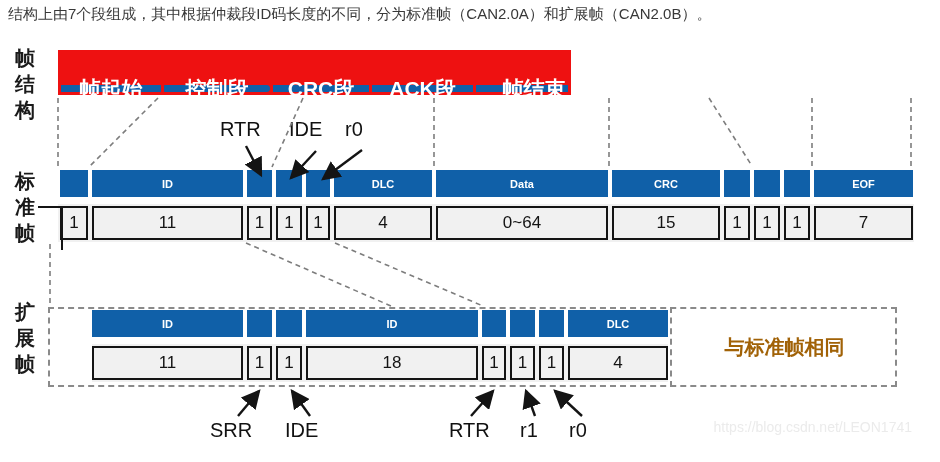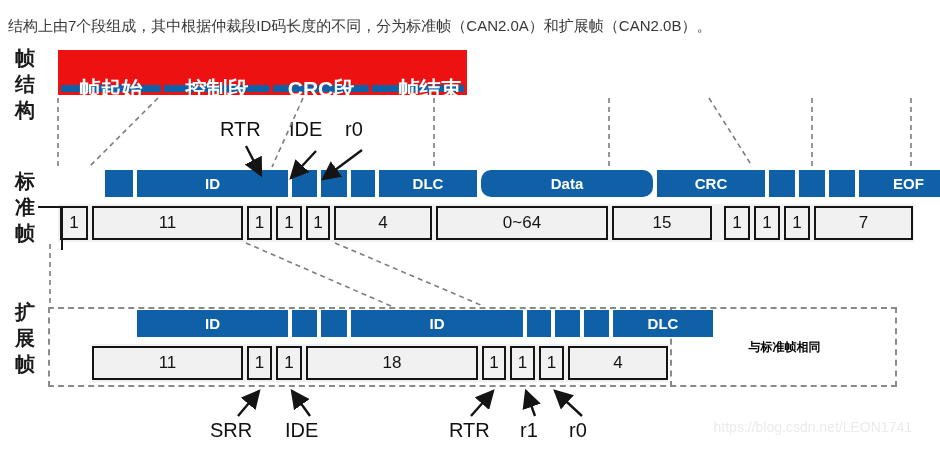--- a/index.html
+++ b/index.html
@@ -1,56 +1,56 @@
 <!DOCTYPE html>
 <html><head>
 <meta charset="utf-8">
 <style>
   html,body{margin:0;padding:0;background:#fff;}
   .stage{
     position:relative;width:940px;height:462px;background:#ffffff;overflow:hidden;
     font-family:"Liberation Sans","DejaVu Sans",sans-serif;
     --blue:#1060A8;--red:#EE1111;--gray:#F1F1F1;--ink:#141414;
   }
-  .title{position:absolute;left:8px;top:5px;font-size:15px;color:#383838;margin-top:12px;}
+  .title{position:absolute;left:8px;top:5px;font-size:15px;color:#383838;}
   .vlabel{
     position:absolute;left:14px;width:22px;word-break:break-all;
     font-size:20px;font-weight:bold;color:#1a1a1a;line-height:26px;text-align:center;
   }
   .hrow{
     position:absolute;left:58px;top:50px;height:45px;display:flex;
     border:3px solid var(--red);box-sizing:border-box;background:var(--red);
   }
   .hcell{
     background:var(--blue);color:#fff;font-weight:bold;font-size:21px;
     display:flex;align-items:center;justify-content:center;box-sizing:border-box;
     white-space:nowrap;
     margin-top:32px;
   }
   .hcell + .hcell{border-left:3px solid var(--red);}
   .row{position:absolute;left:0;top:0;width:940px;height:0;}
   .bcell{
     position:absolute;height:27px;background:var(--blue);color:#fff;font-weight:bold;
-    font-size:15px;display:flex;align-items:center;justify-content:center;margin-left:45px;
+    font-size:11px;display:flex;align-items:center;justify-content:center;
   }
   .gstrip{position:absolute;background:var(--gray);}
   .gcell{
     position:absolute;height:34px;background:var(--gray);border:2px solid var(--ink);
     box-sizing:border-box;color:var(--ink);font-size:17px;
     display:flex;align-items:center;justify-content:center;
   }
   .dashbox{
     position:absolute;left:48px;top:307px;width:849px;height:80px;
     border:2px dashed #8a8a8a;box-sizing:border-box;
   }
   .dashdiv{position:absolute;left:670px;top:307px;height:80px;border-left:2px dashed #8a8a8a;}
   .samenote{
     position:absolute;left:672px;top:307px;width:225px;height:80px;
     display:flex;align-items:center;justify-content:center;
-    font-size:12px;font-weight:bold;color:#000000;
+    font-size:20px;font-weight:bold;color:#a16207;
   }
   .ann{position:absolute;font-size:20px;color:#111;white-space:nowrap;}
   .overlay{position:absolute;left:0;top:0;width:940px;height:462px;pointer-events:none;}
   .wm1{position:absolute;right:28px;top:419px;font-size:14px;color:#ebebeb;}
   .wm2{position:absolute;right:4px;top:433px;font-size:15px;color:#d7d7d7;}
 </style>
 </head>
 <body>
 
 <div class="stage" style="--blue: #1060A8; --red: #EE1111; --gray: #F1F1F1; --ink: #141414;">
@@ -58,51 +58,52 @@
   <div class="title">结构上由7个段组成，其中根据仲裁段ID码长度的不同，分为标准帧（CAN2.0A）和扩展帧（CAN2.0B）。</div>
 
   <div class="vlabel" style="top:45px;">帧结构</div>
   <div class="vlabel" style="top:168px;">标准帧</div>
   <div class="vlabel" style="top:299px;">扩展帧</div>
 
   <div class="hrow" id="header-row">
       <div class="hcell" style="width: 100px;">帧起始</div>
       <div class="hcell" style="width: 109px; border-radius: 12px;">控制段</div>
       <div class="hcell" style="width: 99px;">CRC段</div>
+      <div class="hcell" style="width: 104px;">ACK段</div>
       <div class="hcell" style="width: 95px; padding-left: 24px;">帧结束</div>
     </div>
 
   <div class="dashbox"></div>
   <div class="dashdiv"></div>
   <div class="samenote">与标准帧相同</div>
 
   <div class="gstrip" style="left:58px;top:204px;width:856px;height:38px;"></div>
   <div class="row" id="std-blue">
       <div class="bcell" style="left: 60px; top: 170px; width: 28px;"></div>
       <div class="bcell" style="left: 92px; top: 170px; width: 151px;">ID</div>
       <div class="bcell" style="left: 247px; top: 170px; width: 25px;"></div>
       <div class="bcell" style="left: 276px; top: 170px; width: 26px;"></div>
       <div class="bcell" style="left: 306px; top: 170px; width: 24px;"></div>
       <div class="bcell" style="left: 334px; top: 170px; width: 98px;">DLC</div>
-      <div class="bcell" style="left: 436px; top: 170px; width: 172px; border-radius: 10px;">Data</div>
+      <div class="bcell" style="left: 436px; top: 170px; width: 172px;">Data</div>
       <div class="bcell" style="left: 612px; top: 170px; width: 108px;">CRC</div>
       <div class="bcell" style="left: 724px; top: 170px; width: 26px;"></div>
       <div class="bcell" style="left: 754px; top: 170px; width: 26px;"></div>
       <div class="bcell" style="left: 784px; top: 170px; width: 26px;"></div>
       <div class="bcell" style="left: 814px; top: 170px; width: 99px;">EOF</div>
     </div>
   <div class="row" id="std-gray">
       <div class="gcell" style="left: 60px; top: 206px; width: 28px;">1</div>
       <div class="gcell" style="left: 92px; top: 206px; width: 151px;">11</div>
       <div class="gcell" style="left: 247px; top: 206px; width: 25px;">1</div>
       <div class="gcell" style="left: 276px; top: 206px; width: 26px;">1</div>
       <div class="gcell" style="left: 306px; top: 206px; width: 24px;">1</div>
       <div class="gcell" style="left: 334px; top: 206px; width: 98px;">4</div>
       <div class="gcell" style="left: 436px; top: 206px; width: 172px;">0~64</div>
-      <div class="gcell" style="left: 612px; top: 206px; width: 100px;">15</div>
+      <div class="gcell" style="left: 612px; top: 206px; width: 108px;">15</div>
       <div class="gcell" style="left: 724px; top: 206px; width: 26px;">1</div>
       <div class="gcell" style="left: 754px; top: 206px; width: 26px;">1</div>
       <div class="gcell" style="left: 784px; top: 206px; width: 26px;">1</div>
       <div class="gcell" style="left: 814px; top: 206px; width: 99px;">7</div>
     </div>
 
   <div class="gstrip" style="left:92px;top:344px;width:576px;height:38px;"></div>
   <div class="row" id="ext-blue">
       <div class="bcell" style="left: 92px; top: 310px; width: 151px;">ID</div>
       <div class="bcell" style="left: 247px; top: 310px; width: 25px;"></div>

